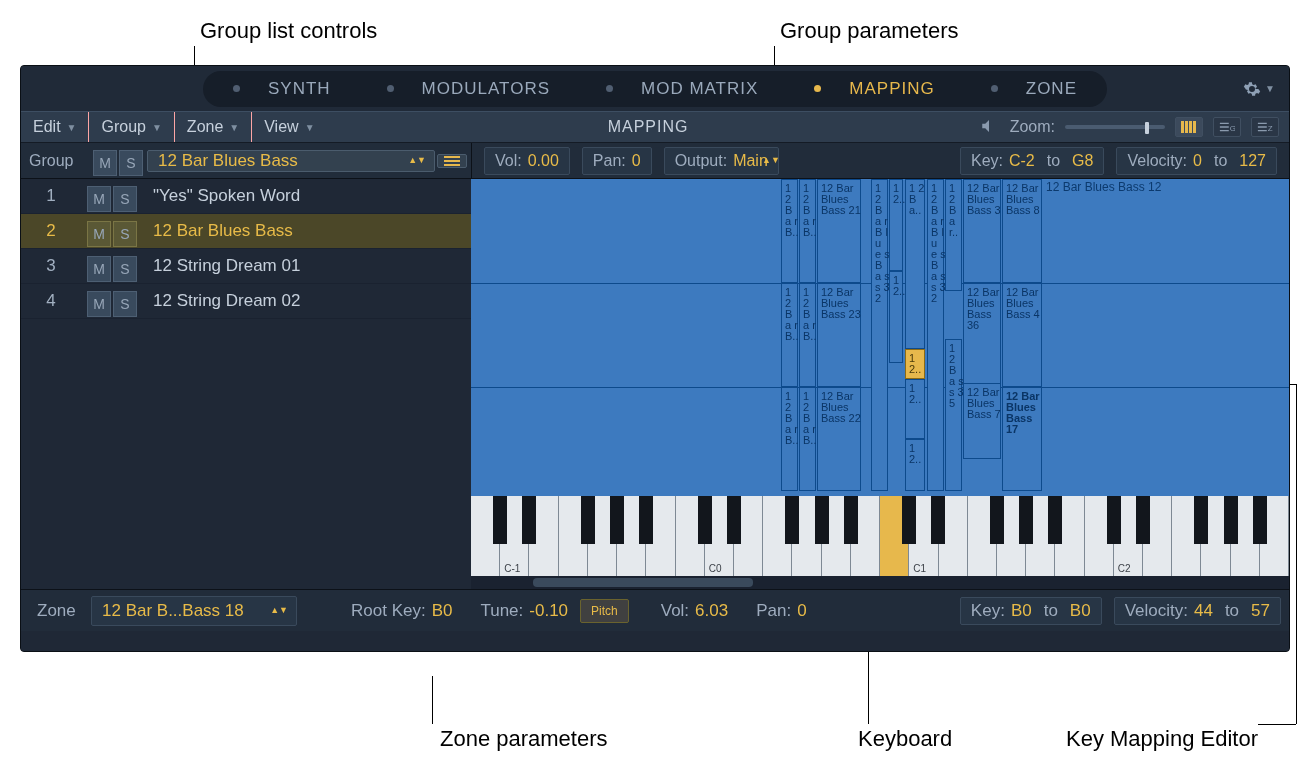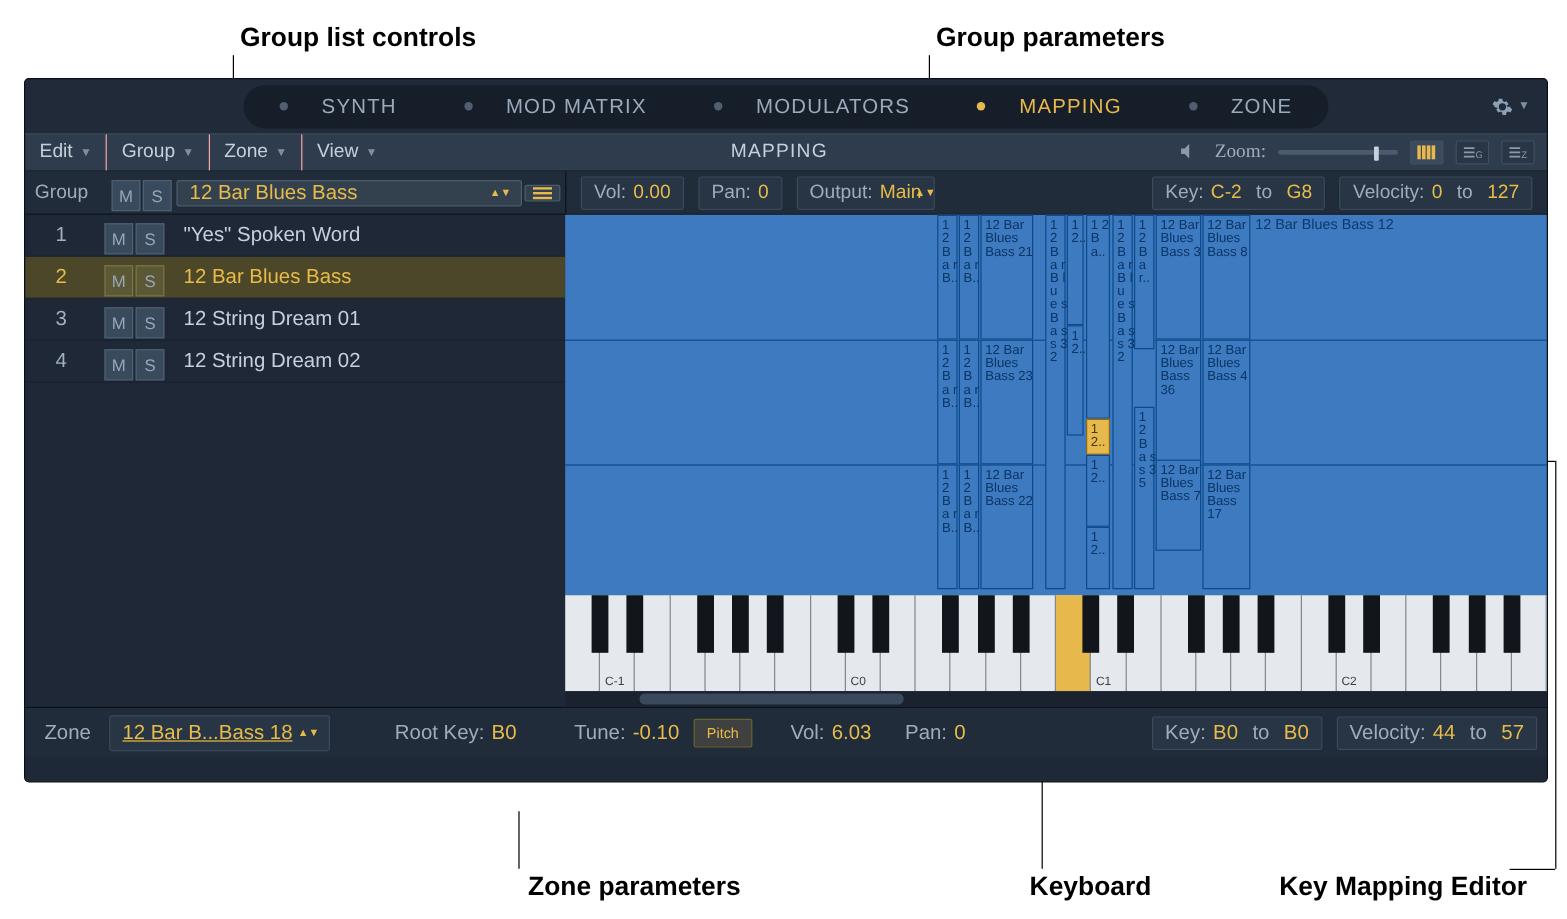--- a/index.html
+++ b/index.html
@@ -1,18 +1,18 @@
 <!DOCTYPE html>
 <html><head>
 <meta charset="utf-8">
 <style>
 * { box-sizing: border-box; margin: 0; padding: 0; font-family: -apple-system, "Helvetica Neue", Arial, sans-serif; }
 body { background: #fff; width: 1306px; height: 766px; position: relative; }
 
-.callout { position: absolute; font-size: 22px; color: #000; font-weight: bold; }
+.callout { position: absolute; font-size: 22px; color: #000; }
 .callout-line { position: absolute; background: #000; }
 
 .app-frame { position: absolute; left: 20px; top: 65px; width: 1270px; background: #1c2532; border-radius: 4px; overflow: hidden; border: 1px solid #0a0f15;}
 
 
 .tabbar { height: 45px; display: flex; align-items: center; justify-content: center; background: #202a38; position: relative; }
 .tabpill { background: #161e29; border-radius: 22px; display: flex; padding: 2px; height: 36px; }
 .tab { padding: 0 28px; display: flex; align-items: center; gap: 28px; font-size: 17px; font-weight: 500; color: #9aa9bb; border-radius: 20px; letter-spacing: 1px;}
 .tab.active { color: #e7b84c; }
 .tab-dot { width: 7px; height: 7px; border-radius: 50%; background: #505e71; }
@@ -109,25 +109,25 @@
 <div class="app-frame">
 
   <div class="tabbar">
     <div class="tabpill">
       <div class="tab">
           <span class="tab-dot"></span>
           <span>SYNTH</span>
         </div>
       <div class="tab">
           <span class="tab-dot"></span>
-          <span>MOD MATRIX</span>
+          <span>MODULATORS</span>
         </div>
       <div class="tab">
           <span class="tab-dot"></span>
-          <span>MODULATORS</span>
+          <span>MOD MATRIX</span>
         </div>
       <div class="tab active">
           <span class="tab-dot"></span>
           <span>MAPPING</span>
         </div>
       <div class="tab">
           <span class="tab-dot"></span>
           <span>ZONE</span>
         </div>
     </div>
@@ -156,21 +156,21 @@
         <span>View</span>
         <span class="chev">▼</span>
       </div>
     <div class="tool-title">MAPPING</div>
     <div class="tool-right">
       <div class="speaker-ico">
         <svg width="18" height="18" viewBox="0 0 24 24" fill="#8a9aae">
             <path d="M3 9v6h4l5 5V4L7 9H3z"></path>
           </svg>
       </div>
-      <span style="color:#9eacbe;font-family:Liberation Serif, serif;">Zoom:</span>
+      <span style="color:#9eacbe;">Zoom:</span>
       <div class="zoom-slider">
           <div class="zoom-thumb" style="left:80px;"></div>
         </div>
       <div class="view-ico on">
         <svg width="16" height="12" viewBox="0 0 16 12" fill="#e7b84c">
             <rect x="0" y="0" width="3" height="12"></rect>
             <rect x="4" y="0" width="3" height="12"></rect>
             <rect x="8" y="0" width="3" height="12"></rect>
             <rect x="12" y="0" width="3" height="12"></rect>
           </svg>
@@ -355,21 +355,21 @@
         <div class="zone-row" style="left:492px; top:204px; width:38px; height:76px;">
             <div class="zone-txt">12 Bar Blues Bass 7</div>
           </div>
 
         <div class="zone-row" style="left:531px; top:0; width:40px; height:104px;">
             <div class="zone-txt">12 Bar Blues Bass 8</div>
           </div>
         <div class="zone-row" style="left:531px; top:104px; width:40px; height:104px;">
             <div class="zone-txt">12 Bar Blues Bass 4</div>
           </div>
-        <div class="zone-row" style="left:531px; top:208px; width:40px; height:104px;">
+        <div class="zone-row" style="left:531px; top:208px; width:40px; height:104px;font-weight:bold;">
             <div class="zone-txt">12 Bar Blues Bass 17</div>
           </div>
 
         <div class="zone-row" style="left:572px; top:0; width:220px; height:14px; border:none; background:transparent;">
             <div class="zone-txt" style="font-size:12px; color:#0c3a6e;">12 Bar Blues Bass 12</div>
           </div>
       </div>
 
       <div class="kb" id="keyboard">
           <div class="wkey"></div>
@@ -430,31 +430,31 @@
           <div class="bkey" style="left: 781.786px;"></div>
         </div>
       <div class="kb-scroll">
           <div class="thumb" style="left:62px; width:220px;"></div>
         </div>
     </div>
   </div>
 
   <div class="zonefoot">
     <span style="color:#9eacbe; width:50px; padding-left:8px;">Zone</span>
-    <div class="sel-box" style="width:184px;text-decoration:underline;">
+    <div class="sel-box" style="width:206px;">
       <span>12 Bar B...Bass 18</span>
       <span class="updown">▲▼</span>
     </div>
     <div style="flex:0 0 30px;"></div>
     <div style="display:flex; align-items:center; gap:6px;">
         <span style="color:#9eacbe;">Root Key:</span>
         <span style="color:#e8bb48;">B0</span>
       </div>
     <div style="display:flex; align-items:center; gap:6px; margin-left:16px;">
-        <span style="color:#9eacbe;margin-left:20px;">Tune:</span>
+        <span style="color:#9eacbe;">Tune:</span>
         <span style="color:#e8bb48;">-0.10</span>
       </div>
     <div class="pitch-btn">Pitch</div>
     <div style="display:flex; align-items:center; gap:6px; margin-left:20px;">
         <span style="color:#9eacbe;">Vol:</span>
         <span style="color:#e8bb48;">6.03</span>
       </div>
     <div style="display:flex; align-items:center; gap:6px; margin-left:16px;">
         <span style="color:#9eacbe;">Pan:</span>
         <span style="color:#e8bb48;">0</span>

